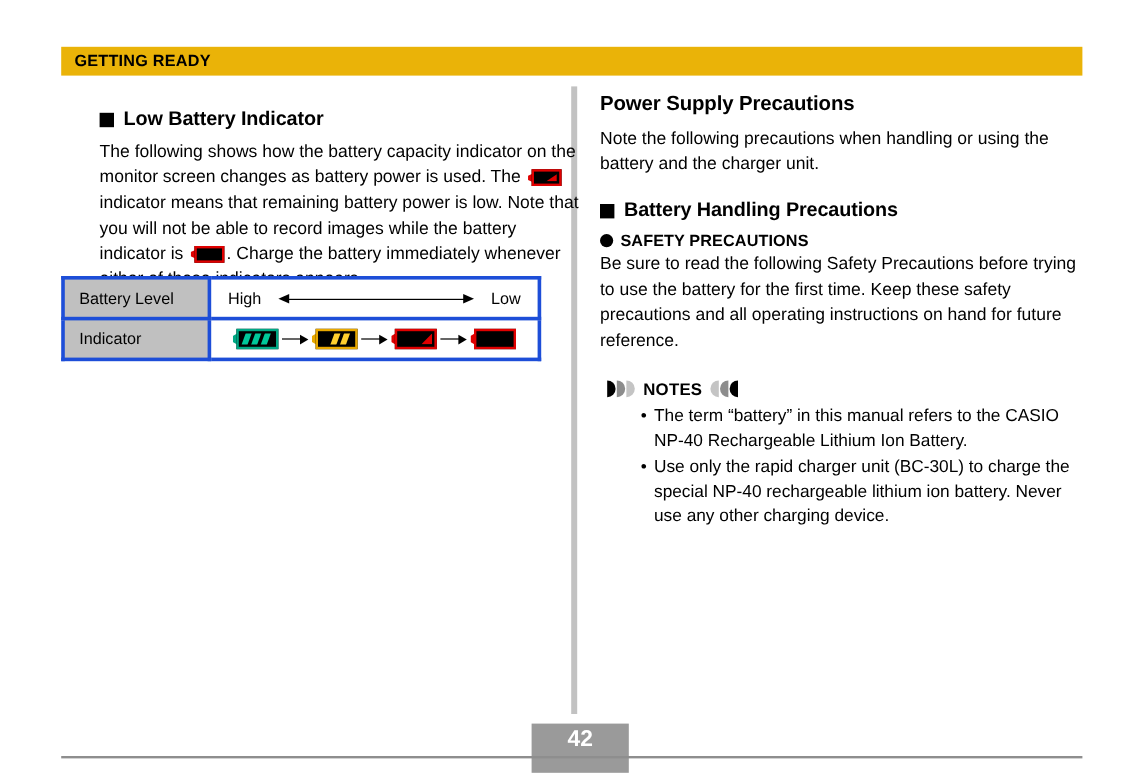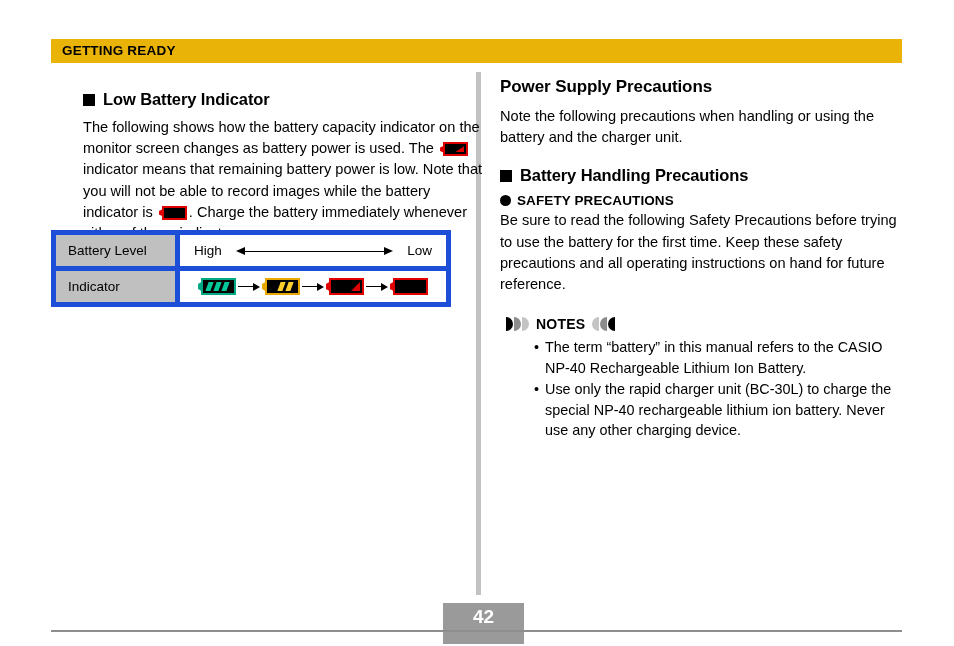--- a/index.html
+++ b/index.html
@@ -189,21 +189,21 @@
   
   .btable {
     position: absolute;
     left: 51px;
     top: 230px;
     width: 400px;
     border-collapse: collapse;
     border: 1px solid #000;
   }
   .btable td {
-    border: 5px solid #1d4ed8;
+    border: 3px solid #1d4ed8;
     font-size: 13.5px;
     padding: 0;
     height: 31px;
   }
   .btable td.lbl {
     background: #c0c0c0;
     width: 107px;
     padding-left: 12px;
   }
   .btable td.val {

